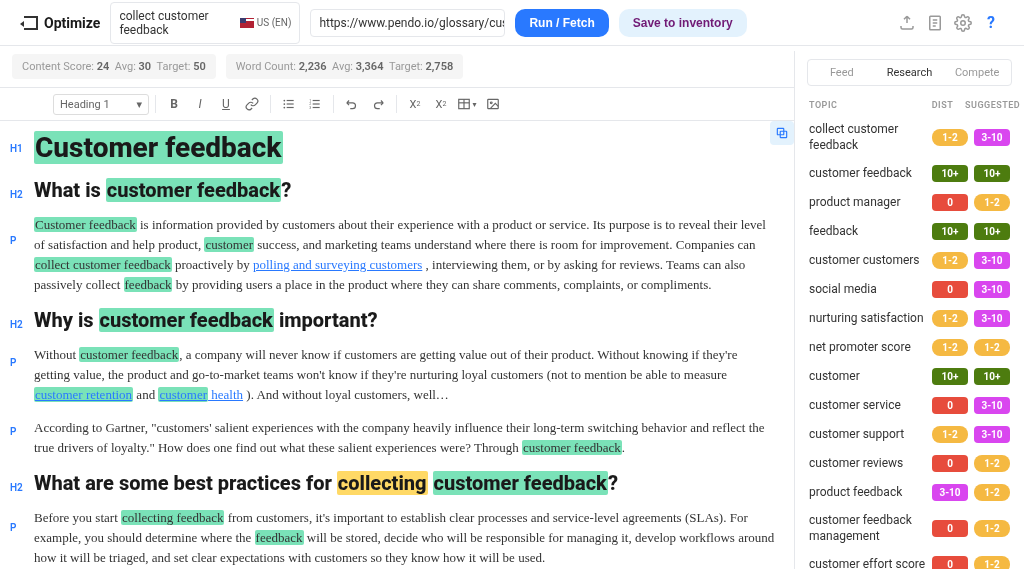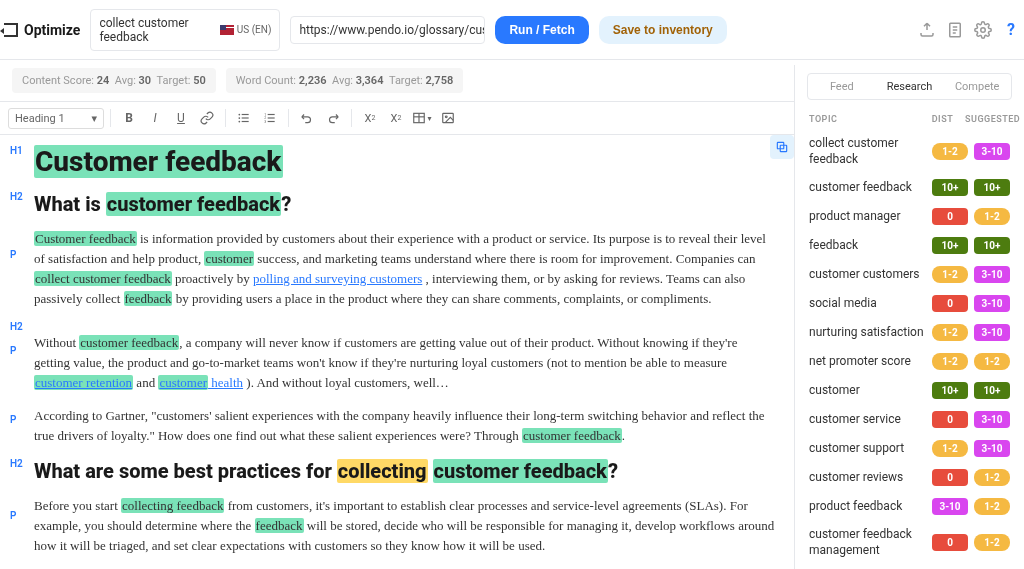--- a/index.html
+++ b/index.html
@@ -1,53 +1,53 @@
 <!DOCTYPE html>
 <html><head>
 <meta charset="utf-8">
 <style>
 * { box-sizing: border-box; margin: 0; padding: 0; }
 body { font-family: -apple-system, BlinkMacSystemFont, "Segoe UI", Roboto, sans-serif; font-size: 12px; color: #1a1a1a; background: #fff; width: 1024px; height: 569px; overflow: hidden; }
 
 
-.topbar { display: flex; align-items: center; padding: 6px 4px; gap: 10px; border-bottom: 1px solid #e5e7eb; height: 60px; }
+.topbar { display: flex; align-items: center; padding: 6px 24px; gap: 10px; border-bottom: 1px solid #e5e7eb; height: 46px; }
 .logo-group { display: flex; align-items: center; gap: 6px; font-weight: 700; font-size: 14px; }
 .logo-icon { width: 14px; height: 14px; border: 2px solid #333; border-left: none; position: relative; }
 .logo-icon::before{content:'';position:absolute;left:-4px;top:3px;width:0;height:0;border-top:3px solid transparent;border-bottom:3px solid transparent;border-right:4px solid #333;}
 .kw-input, .url-input { border: 1px solid #e5e7eb; border-radius: 4px; padding: 6px 8px; font-size: 12px; background: #fff; }
 .kw-input { width: 190px; display:flex; align-items:center; gap:6px; }
 .kw-input .val{flex:1;color:#333;}
 .locale { display:flex; align-items:center; gap:3px; font-size:10px; color:#666; white-space:nowrap;}
 .flag{width:14px;height:10px;background:linear-gradient(to bottom,#b22234 0%,#b22234 8%,#fff 8%,#fff 15%,#b22234 15%,#b22234 23%,#fff 23%,#fff 31%,#b22234 31%);position:relative;}
 .flag::before{content:'';position:absolute;top:0;left:0;width:6px;height:5px;background:#3c3b6e;}
 .url-input { width: 195px; color:#333; overflow:hidden; white-space:nowrap; }
 .btn { border:none; border-radius:10px; padding:7px 14px; font-size:12px; font-weight:600; cursor:pointer; }
 .btn-primary { background:#2979ff; color:#fff; }
-.btn-secondary { background:#e3f2fd; color:#a16207; }
+.btn-secondary { background:#e3f2fd; color:#701a75; }
 .spacer{flex:1;}
 .top-icon { width:18px; height:18px; color:#999; cursor:pointer; display:flex; align-items:center; justify-content:center;}
 .help-icon{color:#2979ff;font-weight:700;font-size:16px;}
 
 
 .metrics { display:flex; gap:10px; padding:8px 12px; }
 .metric-box { background:#f5f5f5; border-radius:4px; padding:6px 10px; font-size:11px; color:#999;}
 .metric-box b{color:#666;font-weight:600;}
 
 
 .main { display:flex; height:calc(100% - 44px - 36px); }
 .editor-area { flex:1; display:flex; flex-direction:column; min-width:0; }
 .toolbar { display:flex; align-items:center; gap:2px; padding:4px 8px; border-top:1px solid #e5e7eb; border-bottom:1px solid #e5e7eb; height:34px;}
-.heading-select { border:1px solid #ddd; border-radius:3px; padding:3px 6px; font-size:11px; width:96px; display:flex; justify-content:space-between; align-items:center; color:#666;}
+.heading-select { border:1px solid #ddd; border-radius:3px; padding:3px 6px; font-size:11px; width:96px; display:flex; justify-content:space-between; align-items:center; color:#666;margin-left:45px;}
 .tb-sep { width:1px; height:18px; background:#e5e7eb; margin:0 4px;}
 .tb-btn { width:24px; height:24px; display:flex; align-items:center; justify-content:center; color:#666; cursor:pointer; border-radius:3px;}
 .tb-btn svg{width:14px;height:14px;}
 
 .content { flex:1; overflow-y:auto; padding:10px 18px 10px 34px; position:relative;}
 .row { display:flex; align-items:flex-start; margin-bottom:12px; position:relative;}
-.tag { position:absolute; left:-24px; top:0; font-size:10px; font-weight:600; color:#2979ff; }
+.tag { position:absolute; left:-24px; top:12px; font-size:10px; font-weight:600; color:#2979ff; }
 .tag.p{top:2px;}
 .content h1 { font-size:28px; font-weight:800; line-height:1.2; }
 .content h2 { font-size:20px; font-weight:800; line-height:1.3; }
 .content p { font-size:13px; line-height:1.55; color:#333;font-family:Liberation Serif, serif; }
 .hl-green { background:#7ae2b8; border-radius:2px; padding:0 1px;}
 .hl-yellow { background:#ffd966; border-radius:2px; padding:0 1px;}
 .lnk { color:#2979ff; text-decoration:underline; }
 .copy-btn{position:absolute;right:0;top:0;background:#e3f2fd;border-radius:4px;width:24px;height:24px;display:flex;align-items:center;justify-content:center;color:#2979ff;cursor:pointer;}
 
 
@@ -214,20 +214,21 @@
         <h2><span>What is </span><span class="hl-green">customer feedback</span><span>?</span></h2>
         </div>
 
       <div class="row">
           <span class="tag p" style="top:20px;">P</span>
         <p><span class="hl-green">Customer feedback</span><span> is information provided by customers about their experience with a product or service. Its purpose is to reveal their level of satisfaction and help product, </span><span class="hl-green">customer</span><span> success, and marketing teams understand where there is room for improvement. Companies can </span><span class="hl-green">collect customer feedback</span><span> proactively by </span><span class="lnk">polling and surveying customers</span><span> , interviewing them, or by asking for reviews. Teams can also passively collect </span><span class="hl-green">feedback</span><span> by providing users a place in the product where they can share comments, complaints, or compliments.</span></p>
         </div>
 
       <div class="row">
           <span class="tag">H2</span>
+        <h2><span>Why is </span><span class="hl-green">customer feedback</span><span> important?</span></h2>
         </div>
 
       <div class="row">
           <span class="tag p" style="top:12px;">P</span>
         <p><span>Without </span><span class="hl-green">customer feedback</span><span>, a company will never know if customers are getting value out of their product. Without knowing if they're getting value, the product and go-to-market teams won't know if they're nurturing loyal customers (not to mention be able to measure </span><span class="hl-green lnk">customer retention</span><span> and </span><span class="hl-green lnk"><span>customer</span></span><span class="lnk"> health</span><span> ). And without loyal customers, well…</span></p>
         </div>
 
       <div class="row">
           <span class="tag p" style="top:8px;">P</span>
         <p><span>According to Gartner, "customers' salient experiences with the company heavily influence their long-term switching behavior and reflect the true drivers of loyalty." How does one find out what these salient experiences were? Through </span><span class="hl-green">customer feedback</span><span>.</span></p>

